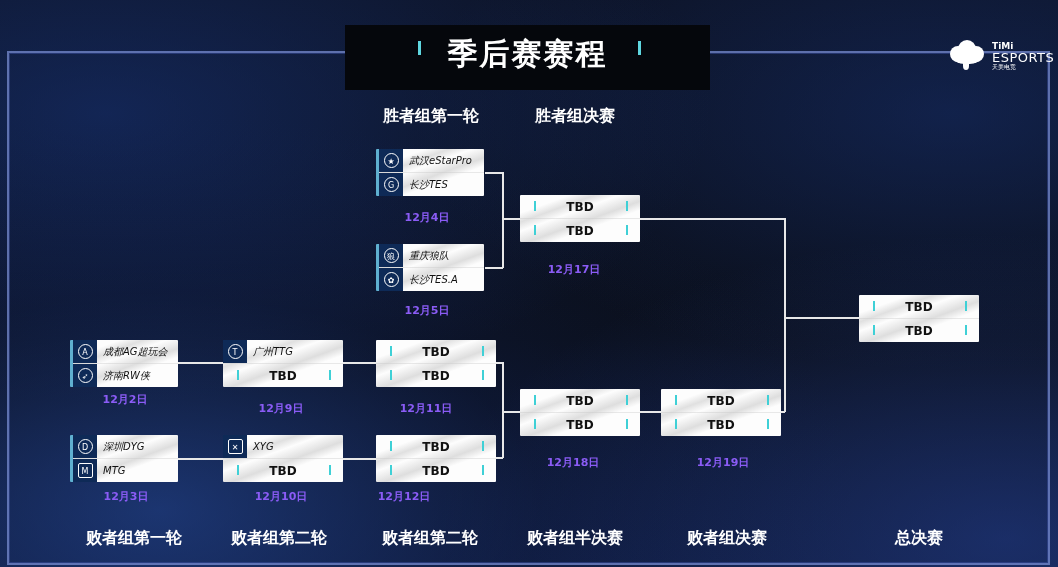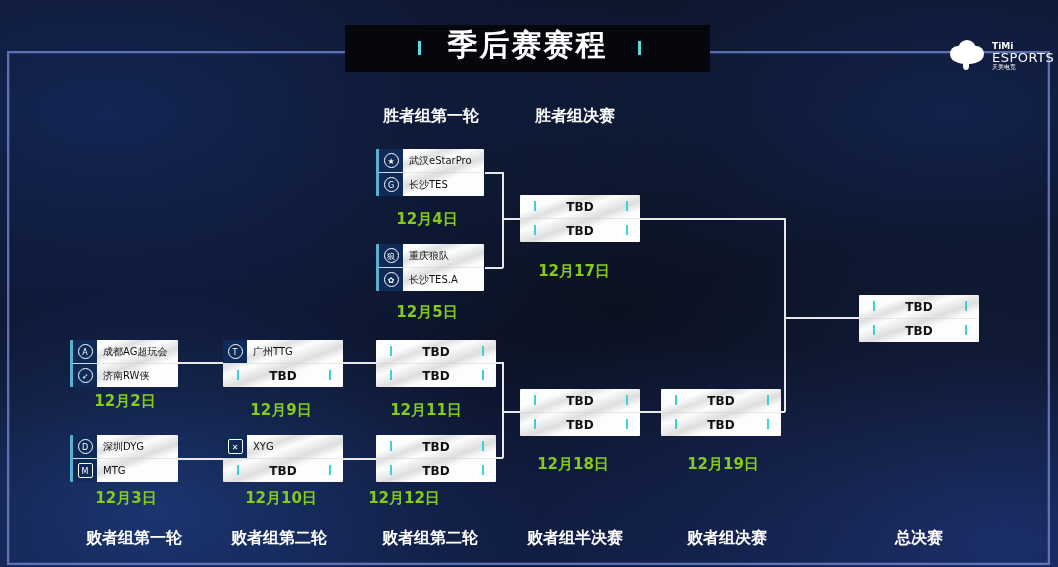--- a/index.html
+++ b/index.html
@@ -17,21 +17,21 @@
       radial-gradient(ellipse at 90% 20%, rgba(25,55,130,0.45) 0%, transparent 40%),
       linear-gradient(180deg, #0c1120 0%, #0a0e18 60%, #0d1630 100%);
   }
   .frame {
     position:absolute; left:7px; top:51px; width:1039px; height:510px;
     border:2px solid rgba(120,140,210,0.75);
     box-shadow: inset 0 0 0 1px rgba(60,80,160,0.5);
     pointer-events:none;
   }
   .title-plate {
-    position:absolute; left:345px; top:25px; width:365px; height:47px;
+    position:absolute; left:345px; top:25px; width:365px; height:65px;
     background:#05070c;
     display:flex; align-items:center; justify-content:center;
   }
   .title-plate .tick {
     position:absolute; top:16px; width:3px; height:14px; background:#5fd6e0;
   }
   .title-text {
     color:#fff; font-size:30px; font-weight:bold; letter-spacing:2px; margin-top:-6px;
   }
   .logo { position:absolute; left:946px; top:38px; display:flex; align-items:center; }
@@ -40,21 +40,21 @@
   .logo .words { margin-left:6px; color:#fff; line-height:1; }
   .logo .w1 { font-size:9px; font-weight:bold; }
   .logo .w2 { font-size:13px; letter-spacing:0.5px; }
   .logo .w3 { font-size:6px; }
 
   .stage-label {
     position:absolute; color:#fff; font-weight:bold; font-size:16px; text-align:center;
     transform:translateX(-50%); white-space:nowrap;
   }
   .date {
-    position:absolute; color:#84cc16; font-weight:bold; font-size:15px;
+    position:absolute; color:#8b5cf6; font-weight:bold; font-size:11px;
     transform:translateX(-50%); white-space:nowrap;
   }
 
   .match {
     position:absolute; width:120px; height:47px;
     background:
       linear-gradient(160deg, transparent 20%, rgba(170,170,170,0.35) 30%, transparent 40%, rgba(150,150,150,0.3) 55%, transparent 65%),
       #fdfdfd;
     border-radius:1px;
   }
@@ -66,21 +66,21 @@
   .bar.l { left:14px; } .bar.r { right:12px; }
   .icon-col {
     width:24px; height:100%; background:#0e2a57;
     display:flex; align-items:center; justify-content:center; flex-shrink:0;
   }
   .emblem {
     width:15px; height:15px; border-radius:50%; border:1.5px solid #fff;
     color:#fff; font-size:8px; line-height:15px; text-align:center; box-sizing:border-box;
   }
   .emblem.sq { border-radius:2px; }
-  .team-name { font-size:10px; color:#111; margin-left:6px; white-space:nowrap; }
+  .team-name { font-size:10px; color:#111; margin-left:6px; white-space:nowrap;font-style:italic; }
 
   .line { position:absolute; background:#e8e8e8; }
   .h { height:1.5px; } .v { width:1.5px; }
 </style>
 </head>
 <body>
 
 <div class="bg"></div>
 <div class="frame"></div>
 

